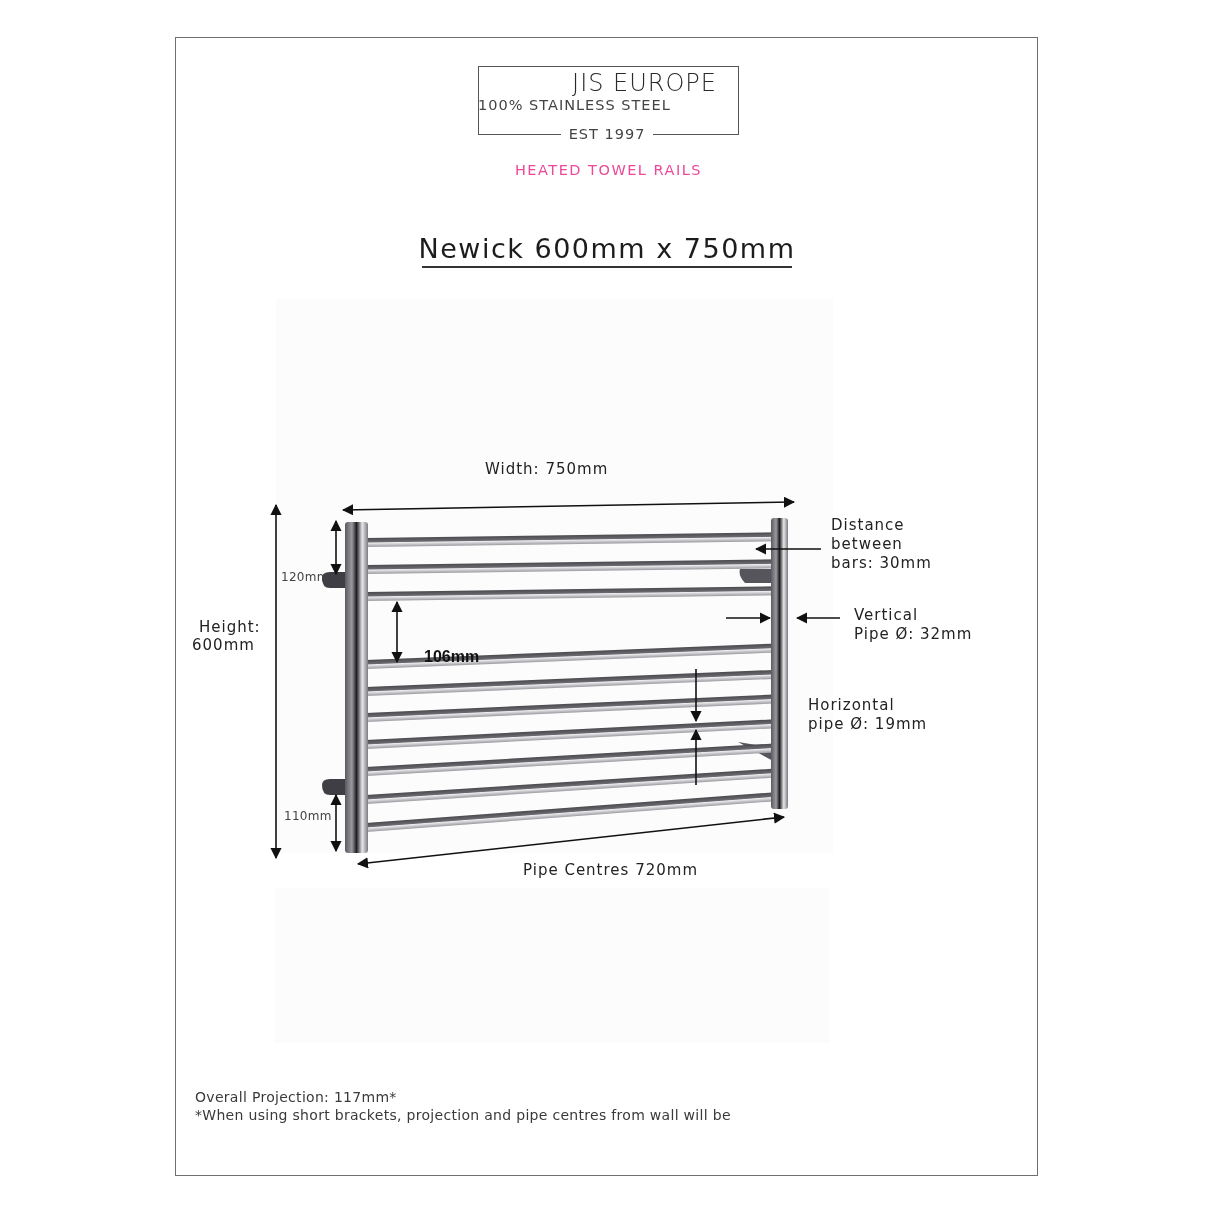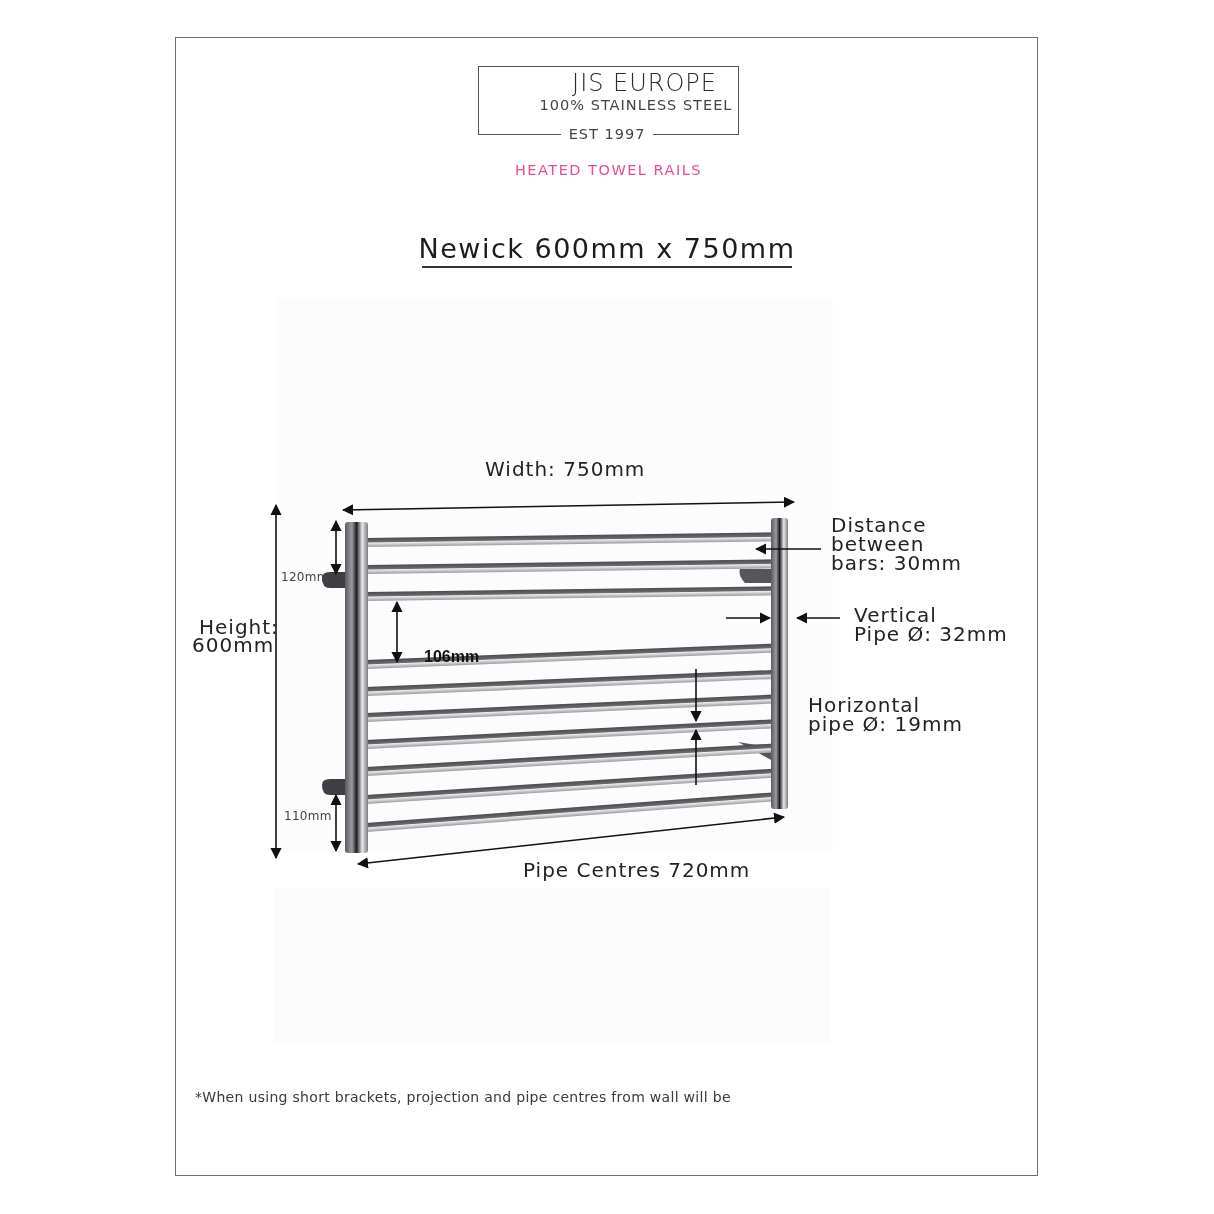--- a/index.html
+++ b/index.html
@@ -1,27 +1,27 @@
 <!DOCTYPE html>
 <html><head>
   <meta charset="utf-8">
   <style>
     html, body { margin: 0; padding: 0; background: #ffffff; }
     body { width: 1214px; height: 1214px; position: relative; overflow: hidden; font-family: "DejaVu Sans", sans-serif; color: #2b2b2b; }
     .sheet { position: absolute; left: 175px; top: 37px; width: 863px; height: 1139px; border: 1.5px solid #6f6f6f; box-sizing: border-box; background: #fff; }
     .logo-box { position: absolute; left: 478px; top: 66px; width: 261px; height: 69px; border: 1.2px solid #555; box-sizing: border-box; }
     .logo-title { position: absolute; left: 478px; top: 69px; width: 239px; text-align: right; font-size: 24px; letter-spacing: 1px; color: #2a2a2a; font-weight: 300; }
-    .logo-sub { position: absolute; left: 478px; top: 97px; width: 316px; text-align: center; font-size: 14.5px; letter-spacing: 1px; color: #444; }
+    .logo-sub { position: absolute; left: 478px; top: 97px; width: 316px; text-align: left; font-size: 14.5px; letter-spacing: 1px; color: #444; }
     .logo-est { position: absolute; left: 561px; top: 126px; width: 92px; text-align: center; font-size: 14.5px; letter-spacing: 1px; color: #444; background: #fff; }
     .tagline { position: absolute; left: 478px; top: 162px; width: 261px; text-align: center; font-size: 14.5px; letter-spacing: 1.5px; color: #ec4899; }
     .title { position: absolute; left: 400px; top: 233px; width: 414px; text-align: center; font-size: 27px; letter-spacing: 1.5px; color: #1c1c1c; }
     .title-underline { position: absolute; left: 422px; top: 266px; width: 370px; height: 2px; background: #333; }
     .photo-bg { position: absolute; left: 276px; top: 298px; width: 557px; height: 555px; background: #fcfcfc; }
     .photo-bg2 { position: absolute; left: 274px; top: 888px; width: 556px; height: 155px; background: #fcfcfc; }
-    .lbl { position: absolute; font-size: 20px; letter-spacing: 1px; color: #222; line-height: 19px; white-space: nowrap; }
+    .lbl { position: absolute; font-size: 15px; letter-spacing: 1px; color: #222; line-height: 19px; white-space: nowrap; }
     .lbl-small { position: absolute; font-size: 12px; color: #444; white-space: nowrap; letter-spacing: 0.3px; }
     .lbl-bold { position: absolute; font-family: "Liberation Sans", sans-serif; font-weight: bold; font-size: 16px; color: #111; }
     .diagram { position: absolute; left: 0; top: 0; width: 1214px; height: 1214px; }
     .notes { position: absolute; left: 195px; top: 1088px; font-size: 14px; line-height: 18px; color: #3a3a3a; letter-spacing: 0.3px; }
     .notes div { white-space: nowrap; }
   </style>
 </head>
 <body>
 
 <div class="sheet"></div>
@@ -118,14 +118,15 @@
 
 <div class="lbl" style="left:854px; top:606px;">Vertical</div>
 <div class="lbl" style="left:854px; top:625px;">Pipe Ø: 32mm</div>
 
 <div class="lbl" style="left:808px; top:696px;">Horizontal</div>
 <div class="lbl" style="left:808px; top:715px;">pipe Ø: 19mm</div>
 
 <div class="lbl" style="left:523px; top:861px;">Pipe Centres 720mm</div>
 
 <div class="notes">
+  <div>Overall Projection: 117mm*</div>
   <div>*When using short brackets, projection and pipe centres from wall will be</div>
 </div>
 
 </body></html>

